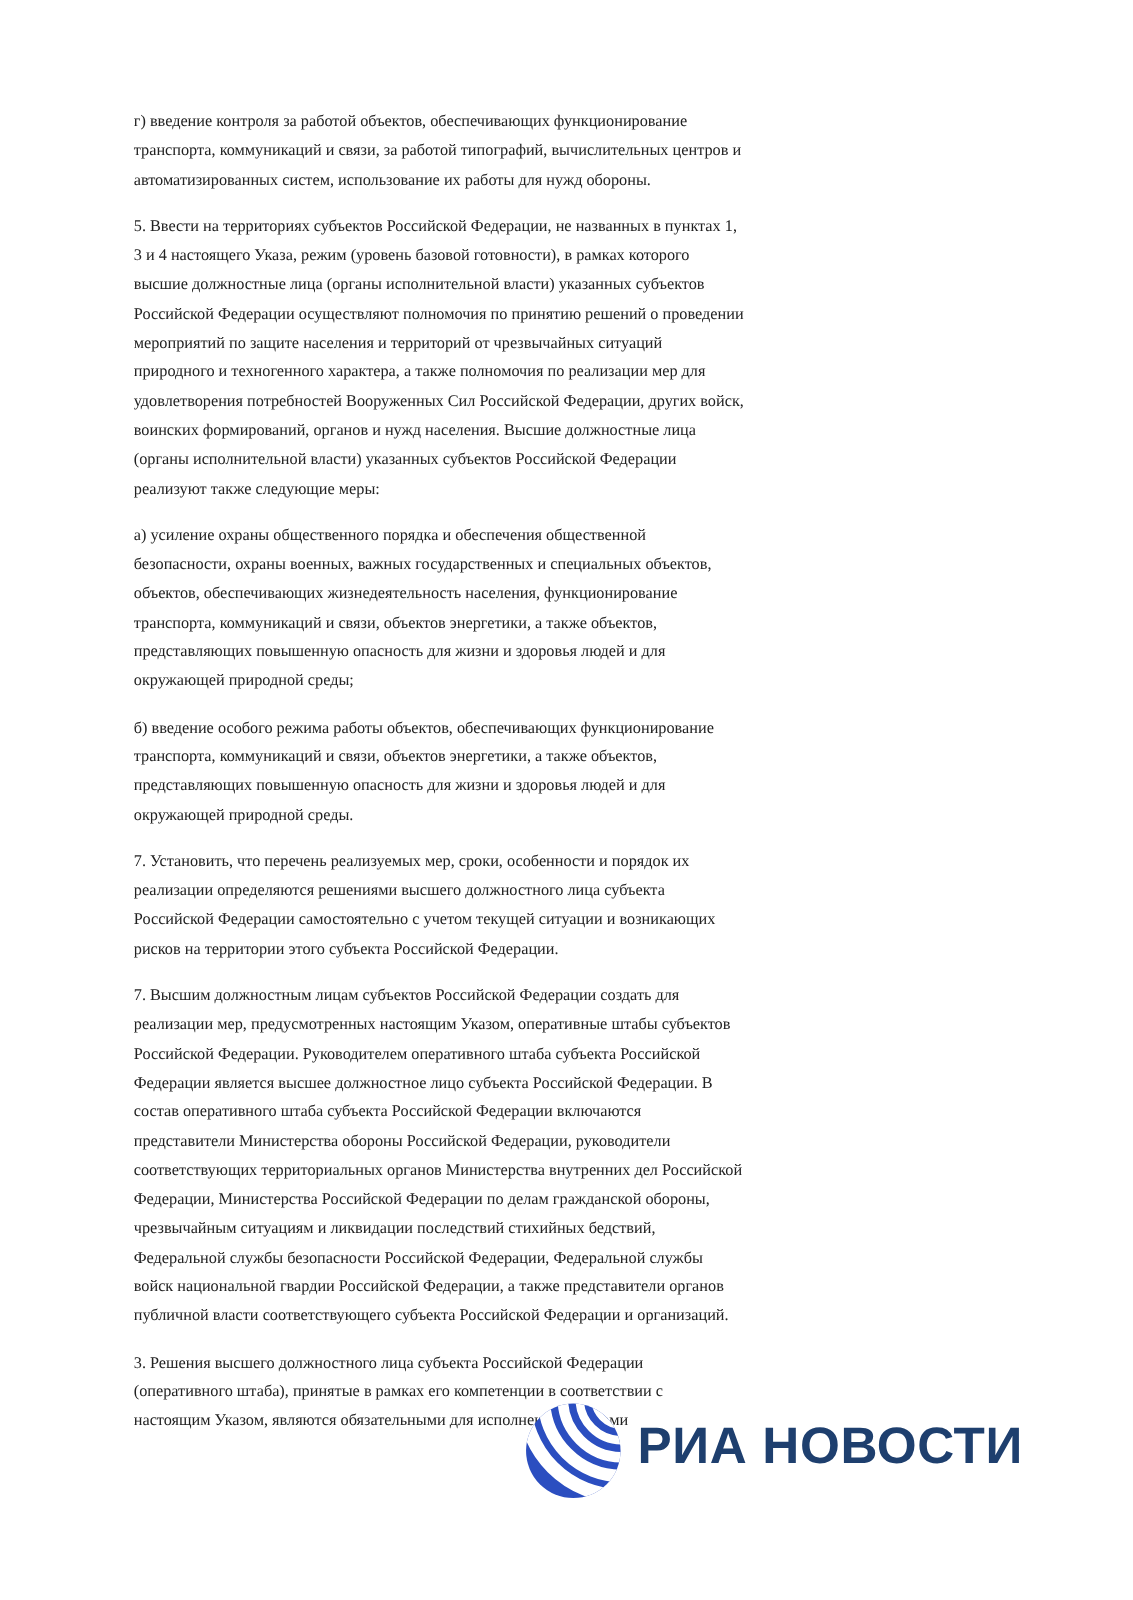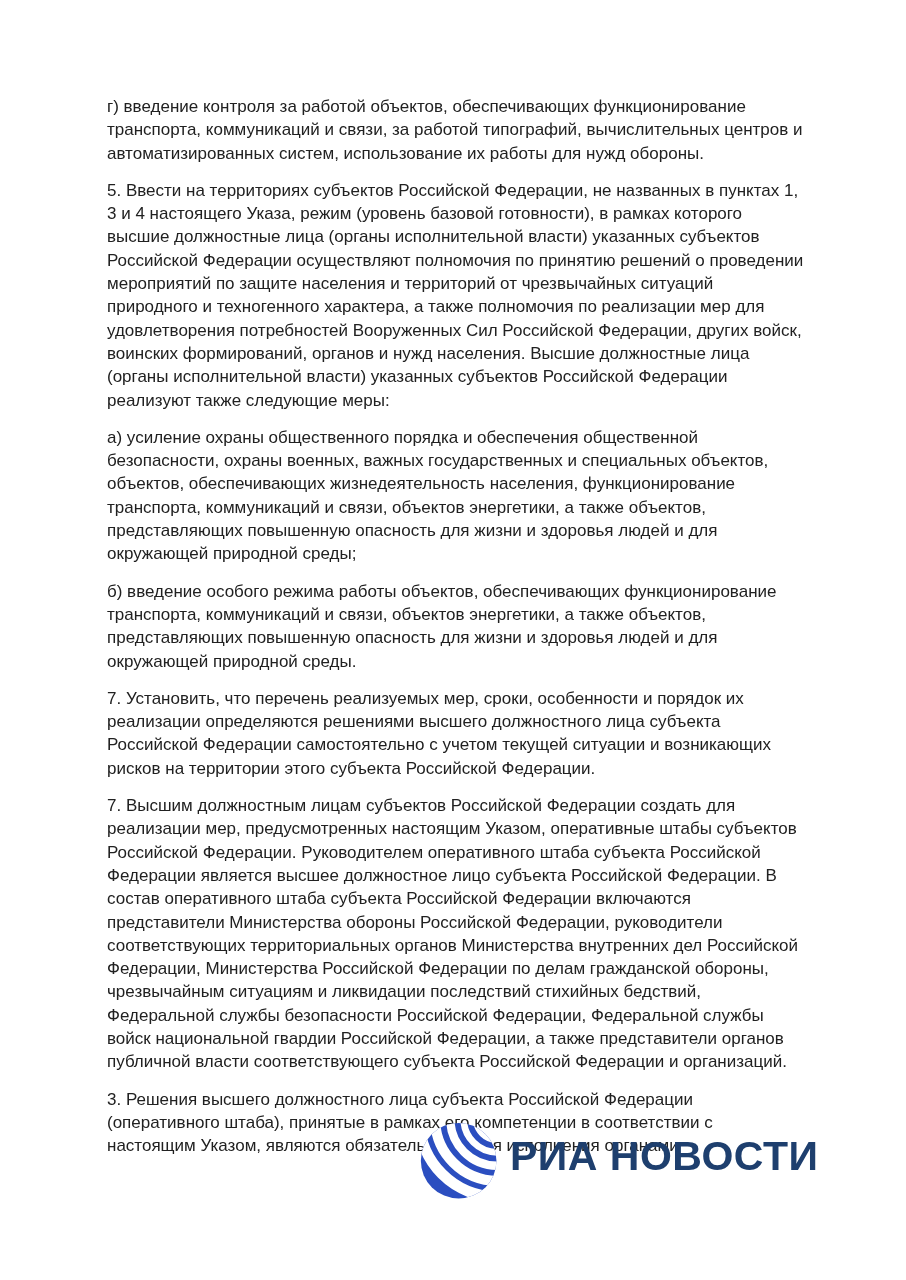--- a/index.html
+++ b/index.html
@@ -14,25 +14,26 @@
     width: 906px;
     height: 1280px;
     background: var(--page-bg);
     position: relative;
     overflow: hidden;
     font-family: "Liberation Sans", sans-serif;
   }
   .doc {
     position: absolute;
     left: 107px;
-    top: 95px;
+    top: 85px;
     width: 710px;
-    font-size: 17px;
+    font-size: 13px;
     line-height: 23.3px;
     color: var(--text-color);
+    font-family: Liberation Serif, serif;
   }
   .doc p {
     margin: 0 0 14px 0;
     white-space: pre-line;
   }
   .watermark {
     position: absolute;
     left: 0;
     top: 0;
     width: 906px;

